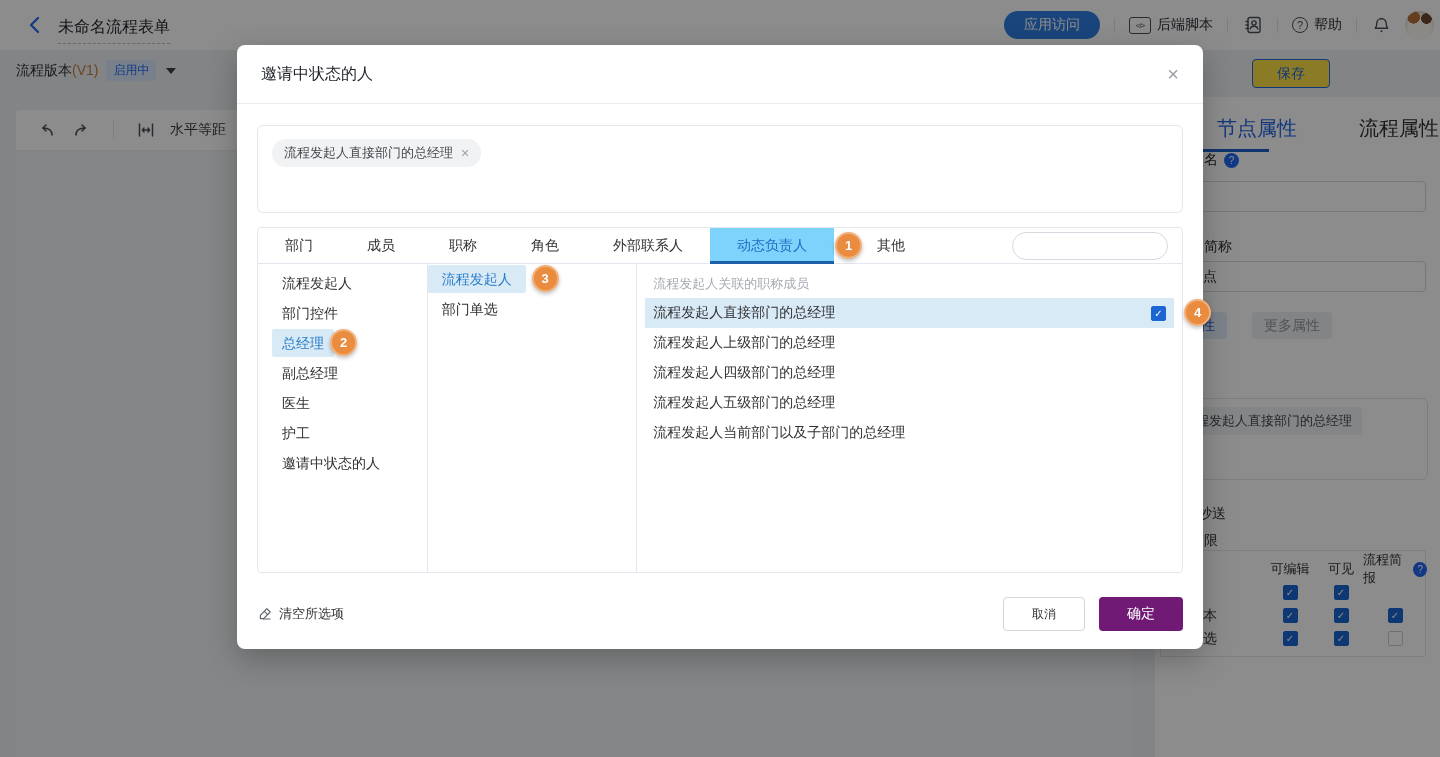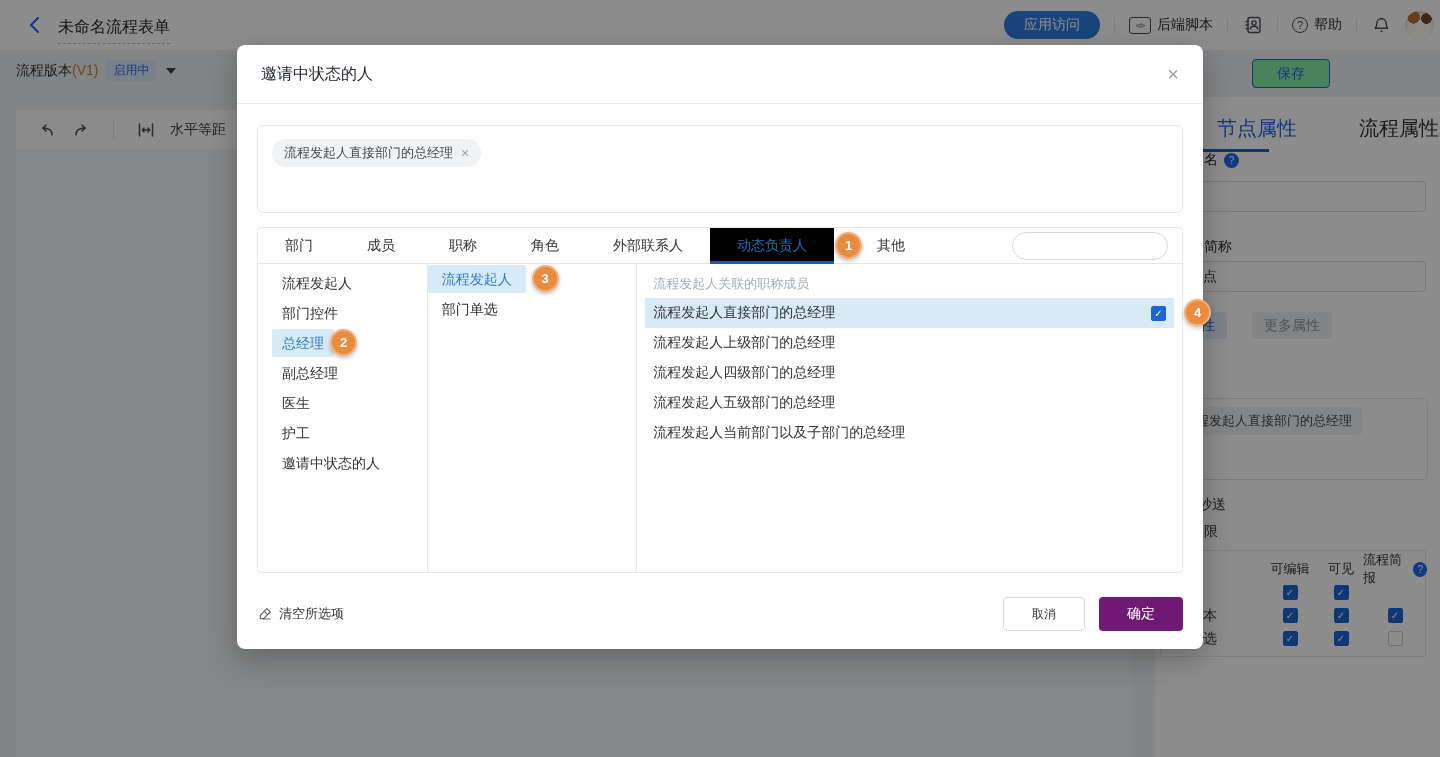--- a/index.html
+++ b/index.html
@@ -25,21 +25,21 @@
             background:radial-gradient(circle at 30% 22%, #b5713a 0 20%, transparent 21%),
                        radial-gradient(circle at 74% 26%, #6e452a 0 17%, transparent 18%),
                        radial-gradient(circle at 50% 62%, #fdfaf4 0 46%, #cbb9a6 100%); }
 
   .subheader { position:absolute; left:16px; top:60px; display:flex; align-items:center; gap:8px; z-index:1; }
   .ver-label { font-size:14px; color:#303133; }
   .ver-label .v { color:#c9803c; }
   .status-tag { font-size:12px; color:#2468f2; background:#dbeafd; border-radius:3px; padding:2px 7px; }
   .caret { width:0; height:0; border-left:5px solid transparent; border-right:5px solid transparent;
            border-top:6px solid #3c4046; margin-left:2px; }
-  .save-btn { position:absolute; left:1252px; top:59px; width:78px; height:29px; background:#86efac;
+  .save-btn { position:absolute; left:1252px; top:59px; width:78px; height:29px; background:#fde047;
               border:1px solid #2165e5; color:#2165e5; font-size:14px; border-radius:4px; z-index:1; }
 
   .canvas { position:absolute; left:16px; top:110px; width:1115px; height:647px; background:#f2f4f6;
             border-radius:4px 4px 0 0; z-index:1; }
   .canvas-toolbar { height:41px; background:#fff; border-bottom:1px solid #eceef0; border-radius:4px 4px 0 0;
                     display:flex; align-items:center; padding:0 21px; gap:14px; }
   .ct-div { width:1px; height:18px; background:#e2e5e9; margin:0 8px; }
   .ct-label { font-size:14px; color:#33373d; }
   .icon-btn { display:flex; align-items:center; justify-content:center; width:20px; height:20px; }
 
@@ -54,21 +54,21 @@
   .rp-input { position:absolute; left:21px; width:250px; height:31px; border:1px solid #d6d9df; border-radius:4px;
               font-size:14px; color:#303133; padding:0 12px; background:#fff;
               font-family:"Liberation Sans","DejaVu Sans",sans-serif; }
   .chip { position:absolute; height:27px; border-radius:4px; font-size:14px; display:flex;
           align-items:center; justify-content:center; padding:0 12px; }
   .chip-basic { left:-8px; top:215px; background:#e3effc; color:#2165e5; }
   .chip-more { left:97px; top:215px; background:#eff1f3; color:#8f959e; }
   .assignee-box { position:absolute; left:9px; top:301px; width:264px; height:82px;
                   border:1px solid #e1e4e9; border-radius:6px; padding:8px; }
   .mini-tag { display:inline-block; background:#f1f2f4; border-radius:4px; padding:5px 10px; font-size:13px; color:#45494f; }
-  .rp-text { position:absolute; font-size:14px; color:#303133; }
+  .rp-text { position:absolute; font-size:14px; color:#303133;margin-top:9px; }
   .perm-table { position:absolute; left:5px; top:453px; width:266px; border:1px solid #e4e7ed;
                 border-radius:2px; padding-bottom:6px; }
   .prow { display:grid; grid-template-columns:100px 58px 44px 64px; align-items:center; height:23px; }
   .prow.head { height:30px; font-size:13px; color:#303133; }
   .prow .c { justify-self:center; display:flex; align-items:center; gap:3px; }
   .prow .lab { padding-left:28px; font-size:14px; }
   .cb { width:15px; height:15px; border:1px solid #c8ccd3; border-radius:2px; background:#fff;
         display:flex; align-items:center; justify-content:center; }
   .cb.checked { background:#1b66d2; border-color:#1b66d2; }
   .cb.checked::after { content:"✓"; color:#fff; font-size:10px; font-weight:bold; }
@@ -83,21 +83,21 @@
   .sel-box { position:absolute; left:20px; top:80px; width:926px; height:88px;
              border:1px solid #e4e7ed; border-radius:6px; padding:13px 14px; }
   .sel-tag { display:inline-flex; align-items:center; gap:8px; height:28px; background:#f1f2f4;
              border-radius:14px; padding:0 12px; font-size:13px; color:#45494f; }
   .sel-tag .x { color:#9ba0a8; font-size:14px; cursor:pointer; }
 
   .picker { position:absolute; left:20px; top:182px; width:926px; height:346px;
             border:1px solid #e4e7ed; border-radius:4px; }
   .m-tabs { position:relative; height:36px; border-bottom:1px solid #e4e7ed; display:flex; align-items:stretch; }
   .mtab { position:relative; padding:0 27px; font-size:14px; color:#303133; display:flex; align-items:center; cursor:pointer; }
-  .mtab.active { background:#000000; color:#1e6ec2; margin-right:16px; }
+  .mtab.active { background:#7dd3fc; color:#1e6ec2; margin-right:16px; }
   .mtab.active::after { content:""; position:absolute; left:0; right:0; bottom:-1px; height:3px; background:#1a5fa8; }
   .m-search { position:absolute; right:14px; top:4px; width:156px; height:28px; border:1px solid #d6d9df;
               border-radius:14px; display:flex; align-items:center; padding:0 10px; background:#fff; }
   .m-search input { border:none; outline:none; flex:1; font-size:13px; background:transparent;
                     font-family:"Liberation Sans","DejaVu Sans",sans-serif; }
   .cols { display:flex; height:309px; }
   .colA { width:170px; border-right:1px solid #e4e7ed; padding-top:4px; }
   .colB { width:210px; border-right:1px solid #e4e7ed; }
   .colC { width:546px; padding-top:6px; }
   .mrow { position:relative; height:30px; display:flex; align-items:center; padding:0 14px; font-size:14px; }

